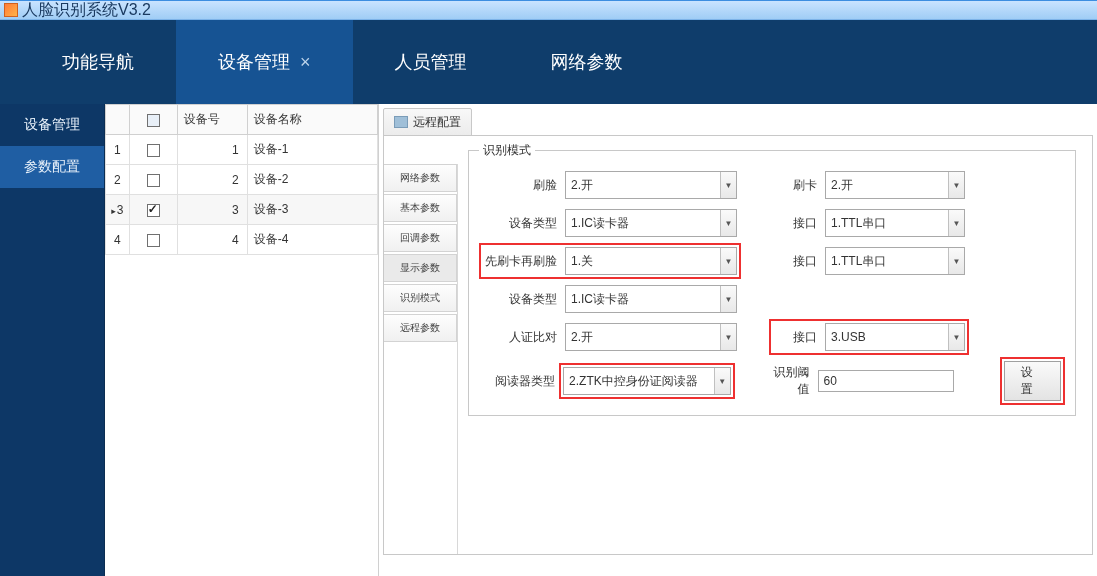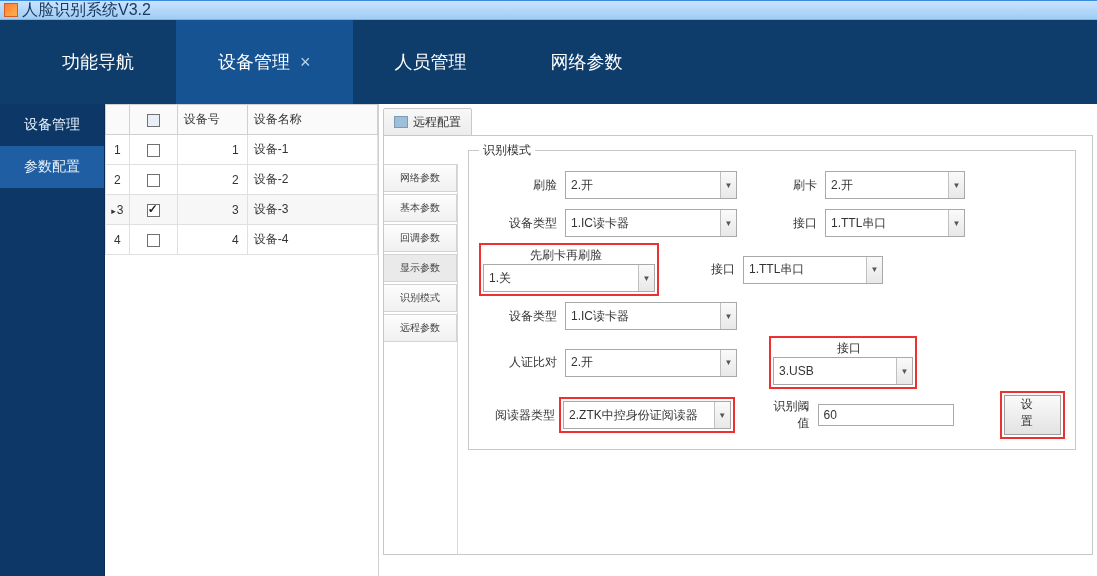--- a/index.html
+++ b/index.html
@@ -277,21 +277,20 @@
     font-size: 12px;
     display: inline-flex;
     align-items: center;
     cursor: pointer;
   }
 
   
   .hl {
     outline: 2px solid #ee3030;
     outline-offset: 2px;
-    flex-direction: column;
   }
 </style>
 </head>
 <body>
 
 <div class="titlebar">
   <span class="app-icon"></span>
   <span>人脸识别系统V3.2</span>
 </div>
 

